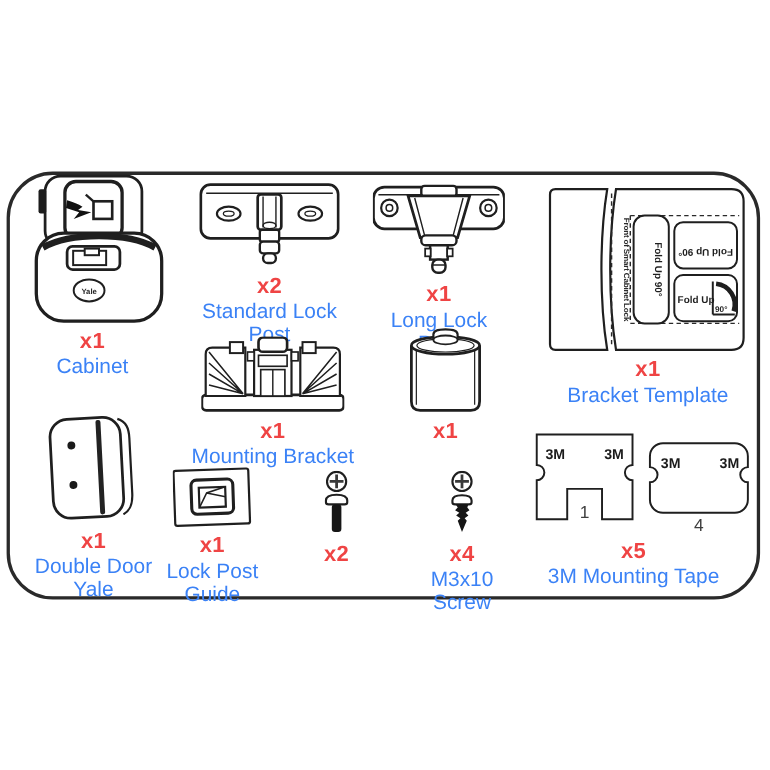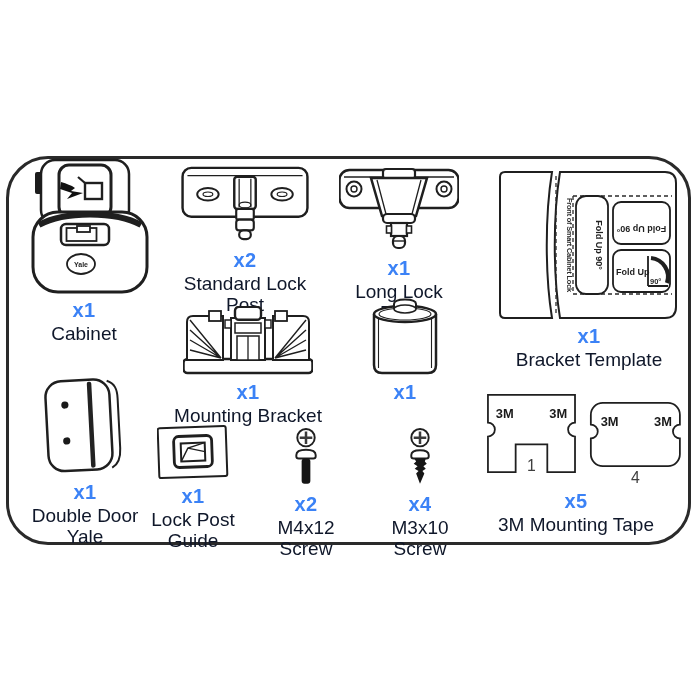--- a/index.html
+++ b/index.html
@@ -1,22 +1,22 @@
 <!DOCTYPE html>
 <html><head>
 <meta charset="utf-8">
 <style>
   html,body{margin:0;padding:0;background:#ffffff;}
   #canvas{position:relative;width:700px;height:700px;background:#ffffff;overflow:hidden;
           font-family:"Liberation Sans", sans-serif;}
   #panel{position:absolute;left:6px;top:156px;width:679px;height:383px;
          border:3.5px solid #2a2a2a;border-radius:42px;background:#ffffff;}
   .item{position:absolute;display:flex;flex-direction:column;align-items:center;text-align:center;}
-  .qty{font-weight:700;font-size:20px;color:#3b82f6;margin-top:5px;letter-spacing:.3px;}
-  .pname{font-size:19px;color:#0f172a;line-height:21px;margin-top:1px;}
+  .qty{font-weight:700;font-size:20px;color:#ef4444;margin-top:5px;letter-spacing:.3px;}
+  .pname{font-size:19px;color:#3b82f6;line-height:21px;margin-top:1px;}
   svg{display:block;}
   svg text{font-family:"Liberation Sans", sans-serif;}
   .i-lockbody{left:18px;top:158px;width:132px;}
   .i-stdpost{left:182px;top:164px;width:126px;}
   .i-longpost{left:334px;top:164px;width:130px;}
   .i-template{left:496px;top:170px;width:186px;}
   .i-bracket{left:166px;top:306px;width:164px;}
   .i-battery{left:345px;top:296px;width:120px;}
   .i-ddplate{left:22px;top:376px;width:126px;}
   .i-guide{left:145px;top:424px;width:96px;}
@@ -184,21 +184,20 @@
   <div class="item i-m4">
     <svg width="32" height="60" viewBox="0 0 32 62">
       <g>
         <circle class="lnf" cx="16" cy="10" r="9" stroke="#3a3a3a" stroke-width="2"></circle>
         <path d="M16,3.5 V16.5 M9.5,10 H22.5" stroke="#3a3a3a" stroke-width="2.6" fill="none"></path>
       </g>
       <path class="ln" d="M6,28 Q6,22.5 16,22.5 Q26,22.5 26,28 L26,29.5 Q26,31.5 23.5,31.5 L8.5,31.5 Q6,31.5 6,29.5 Z" stroke-width="2"></path>
       <rect x="11.5" y="31.5" width="9" height="26" rx="3" fill="#161616"></rect>
     </svg>
     <div class="qty">x2</div>
-    <div class="pname">M4x12 Screw</div>
   </div>
 
   <div class="item i-m3">
     <svg width="32" height="60" viewBox="0 0 32 62">
       <g>
         <circle class="lnf" cx="16" cy="10" r="9" stroke="#3a3a3a" stroke-width="2"></circle>
         <path d="M16,3.5 V16.5 M9.5,10 H22.5" stroke="#3a3a3a" stroke-width="2.6" fill="none"></path>
       </g>
       <path class="ln" d="M7,28 Q7,23 16,23 Q25,23 25,28 L25,29.5 Q25,31.5 22.5,31.5 L9.5,31.5 Q7,31.5 7,29.5 Z" stroke-width="2"></path>
       <path d="M10,31.5 H22 L21,34.5 L23,37 L19.5,39.5 L22,42 L18.5,44.5 L20.5,47 L16,57.5 L12,47 L14.5,44.5 L10.5,42 L13.5,39.5 L9.5,37 L12,34.5 Z" fill="#161616"></path>

